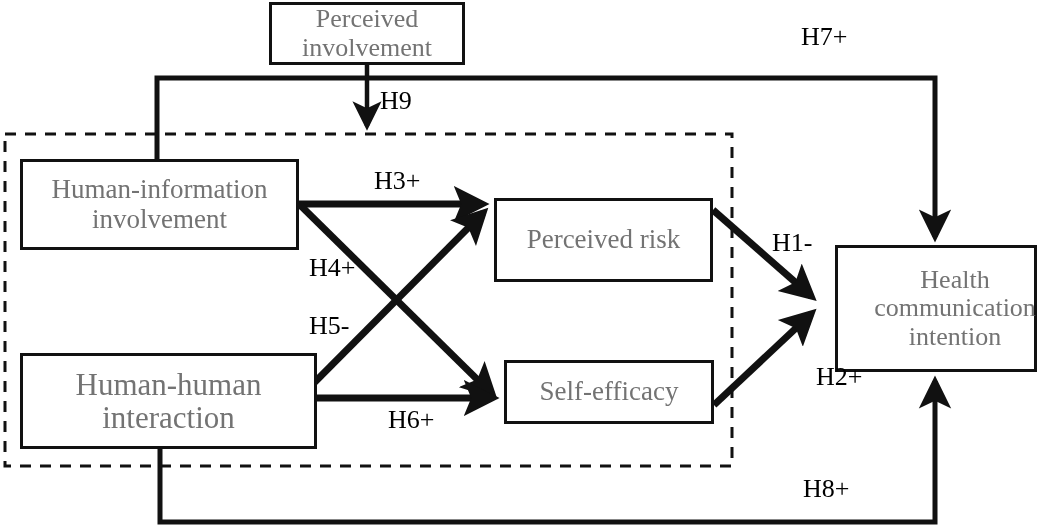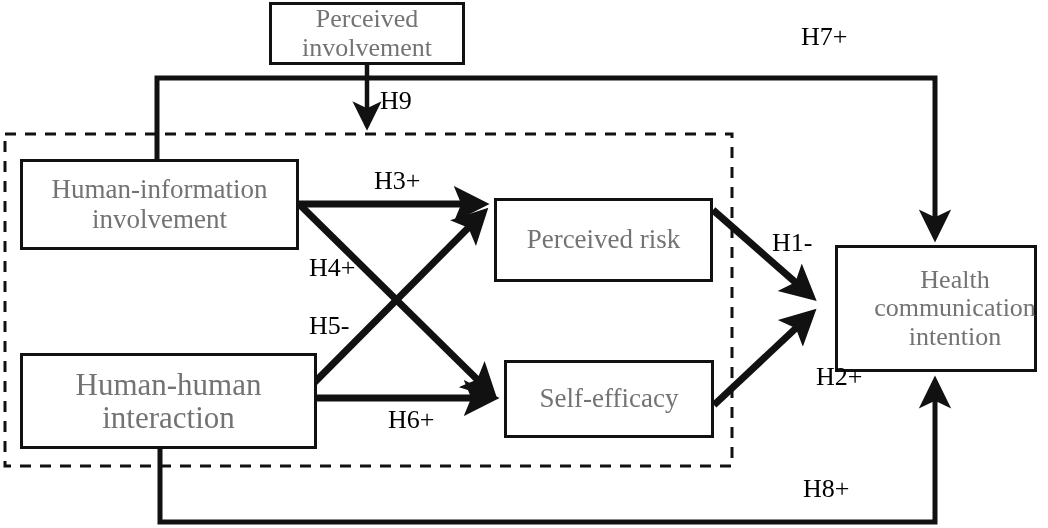--- a/index.html
+++ b/index.html
@@ -51,21 +51,21 @@
   #node-human-human {
     left: 20px; top: 353px; width: 297px; height: 96px;
     font-size: 31px;
   }
   #node-perceived-risk {
     left: 494px; top: 162px; width: 219px; height: 84px;
     font-size: 27px;
     margin-top: 36px;
   }
   #node-self-efficacy {
-    left: 504px; top: 360px; width: 210px; height: 78px;
+    left: 504px; top: 360px; width: 210px; height: 64px;
     font-size: 27px;
   }
   #node-health-communication {
     left: 835px; top: 245px; width: 202px; height: 127px;
     font-size: 26px;
     padding-left: 38px;
   }
   .edge-label {
     position: absolute;
     color: #000000;

